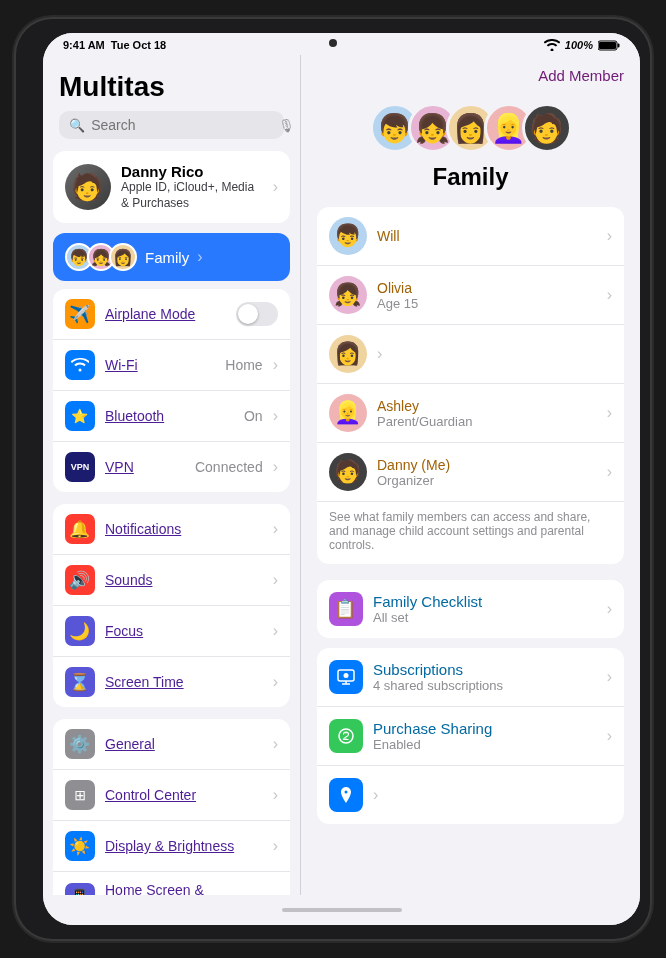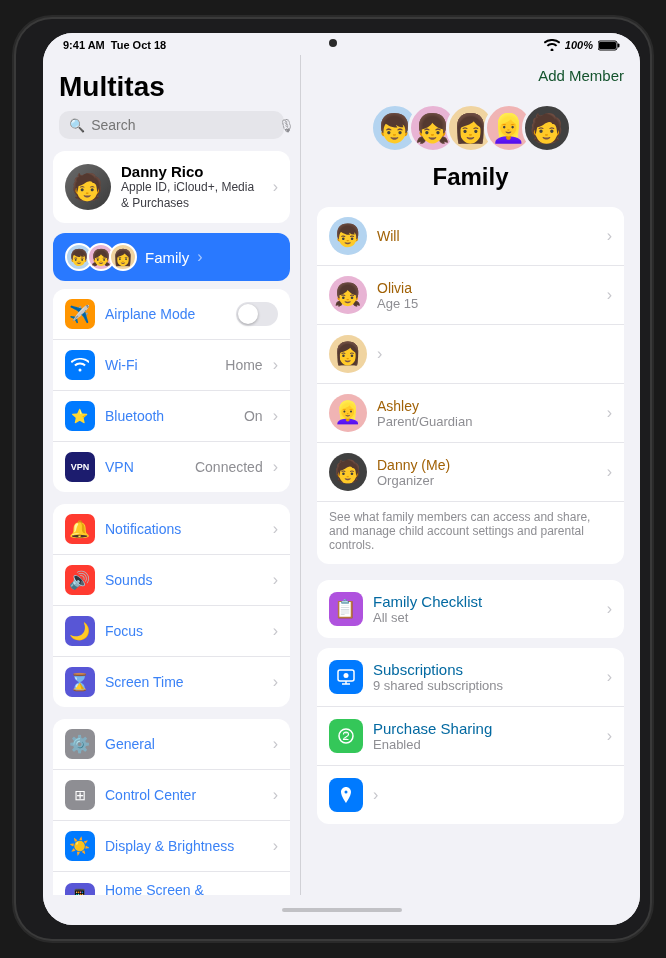--- a/index.html
+++ b/index.html
@@ -189,22 +189,23 @@
       height: 30px;
       border-radius: 7px;
       display: flex;
       align-items: center;
       justify-content: center;
       font-size: 17px;
       flex-shrink: 0;
     }
     .settings-item-label {
       font-size: 14px;
-      color: #3b82f6;
+      color: #4c1d95;
       flex: 1;
+      text-decoration: underline;
     }
     .settings-item-value {
       font-size: 14px;
       color: #8e8e93;
     }
     .toggle {
       width: 42px;
       height: 24px;
       background: #e5e5ea;
       border-radius: 12px;
@@ -227,21 +228,21 @@
       flex: 1;
       background: #f2f2f7;
       overflow-y: auto;
       padding: 0 16px 20px;
     }
     .add-member-btn {
       text-align: right;
       padding: 12px 0 8px;
     }
     .add-member-link {
-      color: #14532d;
+      color: #701a75;
       font-size: 15px;
       cursor: pointer;
     }
     .family-header {
       display: flex;
       flex-direction: column;
       align-items: center;
       padding: 10px 0 16px;
     }
     .family-avatar-group {
@@ -572,21 +573,21 @@
           <div class="feature-item">
             <div class="feature-icon" style="background:#007aff;">
               <svg width="20" height="20" viewBox="0 0 20 20" fill="white">
                 <rect x="2" y="3" width="16" height="11" rx="2" fill="none" stroke="white" stroke-width="1.5"></rect>
                 <path d="M6 17h8M10 14v3" stroke="white" stroke-width="1.5"></path>
                 <circle cx="10" cy="8.5" r="2.5" fill="white"></circle>
               </svg>
             </div>
             <div class="feature-info">
               <div class="feature-name">Subscriptions</div>
-              <div class="feature-sub">9 shared subscriptions</div>
+              <div class="feature-sub">4 shared subscriptions</div>
             </div>
             <span class="chevron">›</span>
           </div>
           <div class="feature-item">
             <div class="feature-icon" style="background:#34c759;">
               <svg width="20" height="20" viewBox="0 0 20 20" fill="white">
                 <circle cx="10" cy="10" r="7" fill="none" stroke="white" stroke-width="1.5"></circle>
                 <path d="M10 6v1.5M10 12.5V14M7.5 8.5c0-1.4 1.1-2.5 2.5-2.5s2.5 1.1 2.5 2.5c0 2.5-5 2.5-5 5h5" stroke="white" stroke-width="1.2" fill="none"></path>
               </svg>
             </div>

